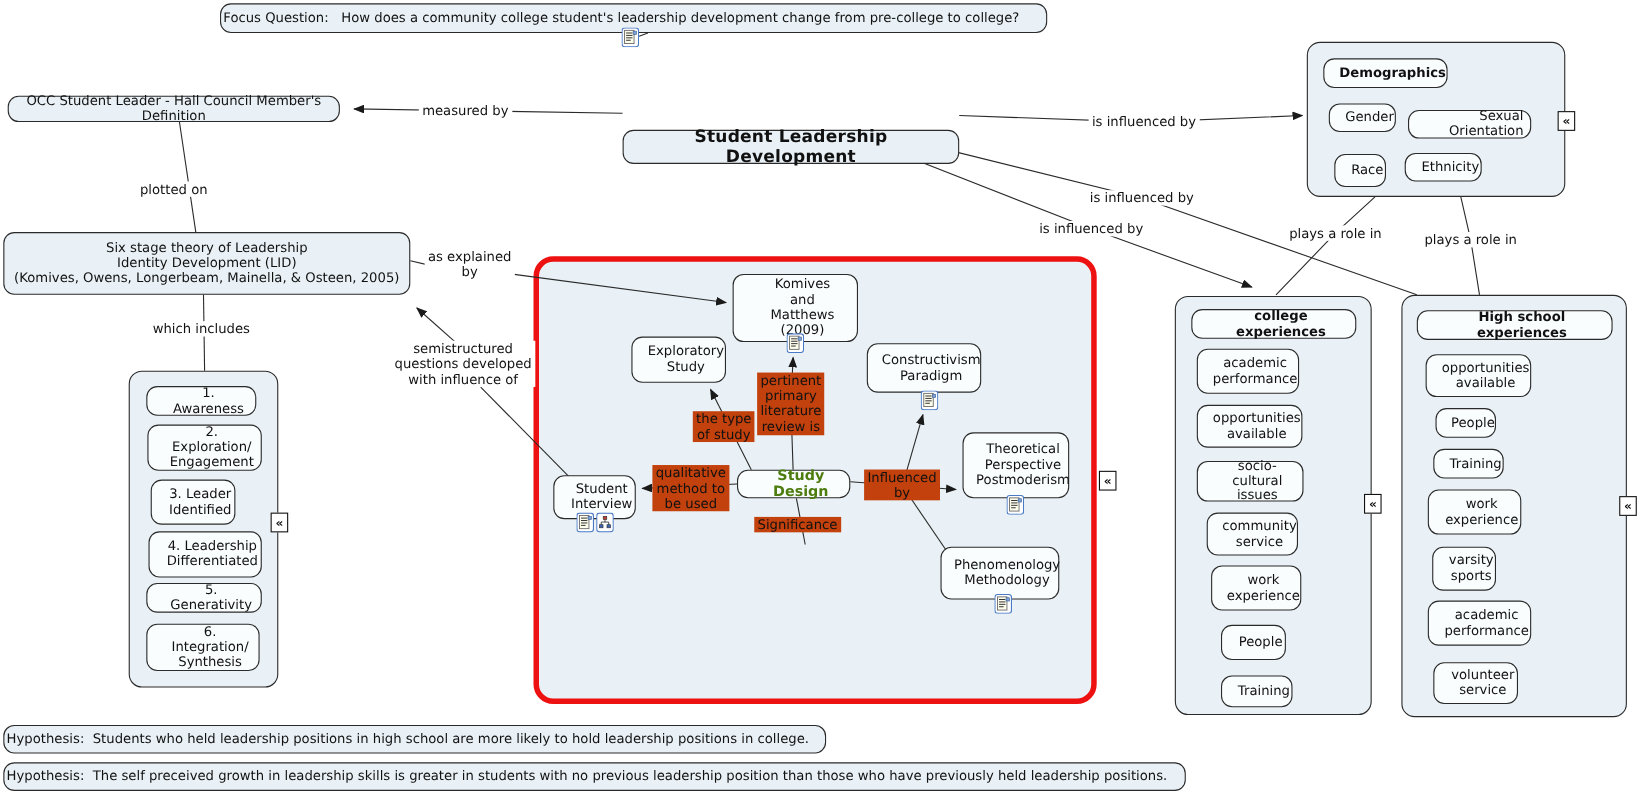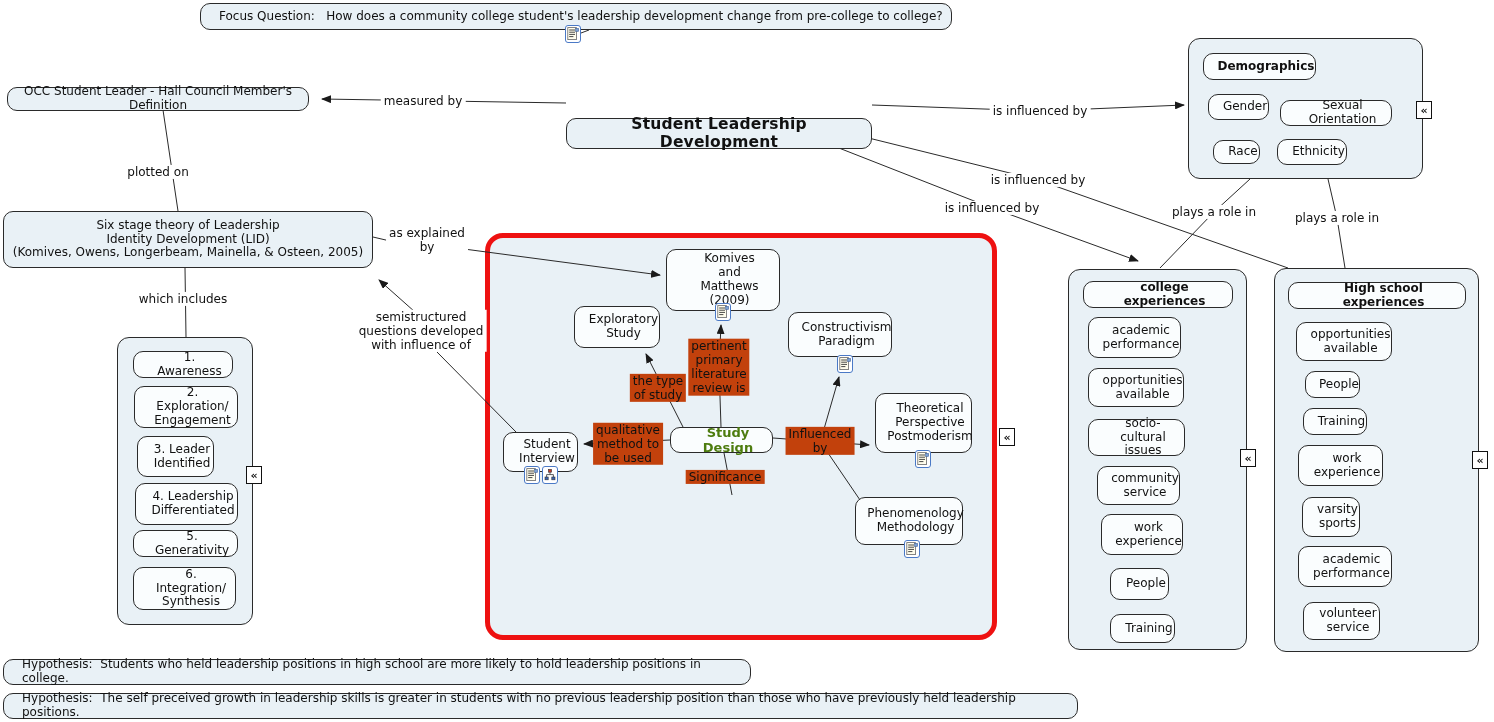--- a/index.html
+++ b/index.html
@@ -7,21 +7,21 @@
           font-family:"DejaVu Sans",sans-serif;color:#111;}
   .wires{position:absolute;left:0;top:0;z-index:2;}
   .panel{position:absolute;box-sizing:border-box;background:#e9f1f6;border:1px solid #2a2a2a;
          border-radius:12px;z-index:1;}
   .panel.hl{border:5px solid #ee1111;border-radius:18px;z-index:1;}
   .node{position:absolute;box-sizing:border-box;background:#e9f1f6;border:1px solid #2a2a2a;
         border-radius:10px;display:flex;align-items:center;justify-content:center;
         text-align:center;white-space:pre-wrap;font-size:12px;line-height:1.16;
         padding:1px 6px;z-index:3;}
   .node.white{background:#fafdfe;padding-left:19px;}
-  .node.left{justify-content:flex-start;text-align:left;padding-left:18px;}
+  .node.left{justify-content:flex-start;text-align:left;padding-left:2px;}
   .node.bold{font-weight:bold;}
   .node.title{font-weight:bold;font-size:15.5px;letter-spacing:.2px;margin-top:28px;}
   .node.red-text{color:#4d7c0f;font-weight:bold;font-size:13px;}
   .lbl{position:absolute;transform:translate(-50%,-50%);background:#ffffff;text-align:center;
        white-space:pre-wrap;font-size:12px;line-height:1.18;padding:0 3px;z-index:3;}
   .lbl.on-panel{background:#c2410c;}
   .cicon{position:absolute;z-index:4;cursor:pointer;}
   .collapse{position:absolute;width:14px;height:16px;background:#fff;border:1.5px solid #111;
             display:flex;align-items:center;justify-content:center;font-size:11px;font-weight:bold;
             z-index:4;line-height:1;cursor:pointer;}
@@ -96,22 +96,22 @@
 Perspective
 Postmoderism</div>
   <div class="node white red-text" style="left:670px;top:427px;width:103px;height:26px;">Study Design</div>
   <div class="node white" style="left:503px;top:432px;width:75px;height:40px;">Student
 Interview</div>
   <div class="node white" style="left:855px;top:497px;width:108px;height:48px;">Phenomenology
 Methodology</div>
 
   <div class="node white bold" style="left:1203px;top:53px;width:113px;height:27px;">Demographics</div>
   <div class="node white" style="left:1208px;top:94px;width:61px;height:26px;">Gender</div>
-  <div class="node white" style="left:1280px;top:100px;width:112px;height:26px;">Sexual Orientation</div>
-  <div class="node white" style="left:1213px;top:140px;width:47px;height:24px;">Race</div>
+  <div class="node white" style="left:1280px;top:100px;width:112px;height:26px;text-align:right;">Sexual Orientation</div>
+  <div class="node white" style="left:1213px;top:140px;width:47px;height:30px;">Race</div>
   <div class="node white" style="left:1277px;top:139px;width:70px;height:26px;">Ethnicity</div>
 
   <div class="node white bold" style="left:1083px;top:281px;width:150px;height:27px;">college experiences</div>
   <div class="node white" style="left:1088px;top:317px;width:93px;height:41px;">academic
 performance</div>
   <div class="node white" style="left:1088px;top:368px;width:96px;height:39px;">opportunities
 available</div>
   <div class="node white" style="left:1088px;top:419px;width:97px;height:37px;">socio-cultural
 issues</div>
   <div class="node white" style="left:1097px;top:466px;width:83px;height:39px;">community

